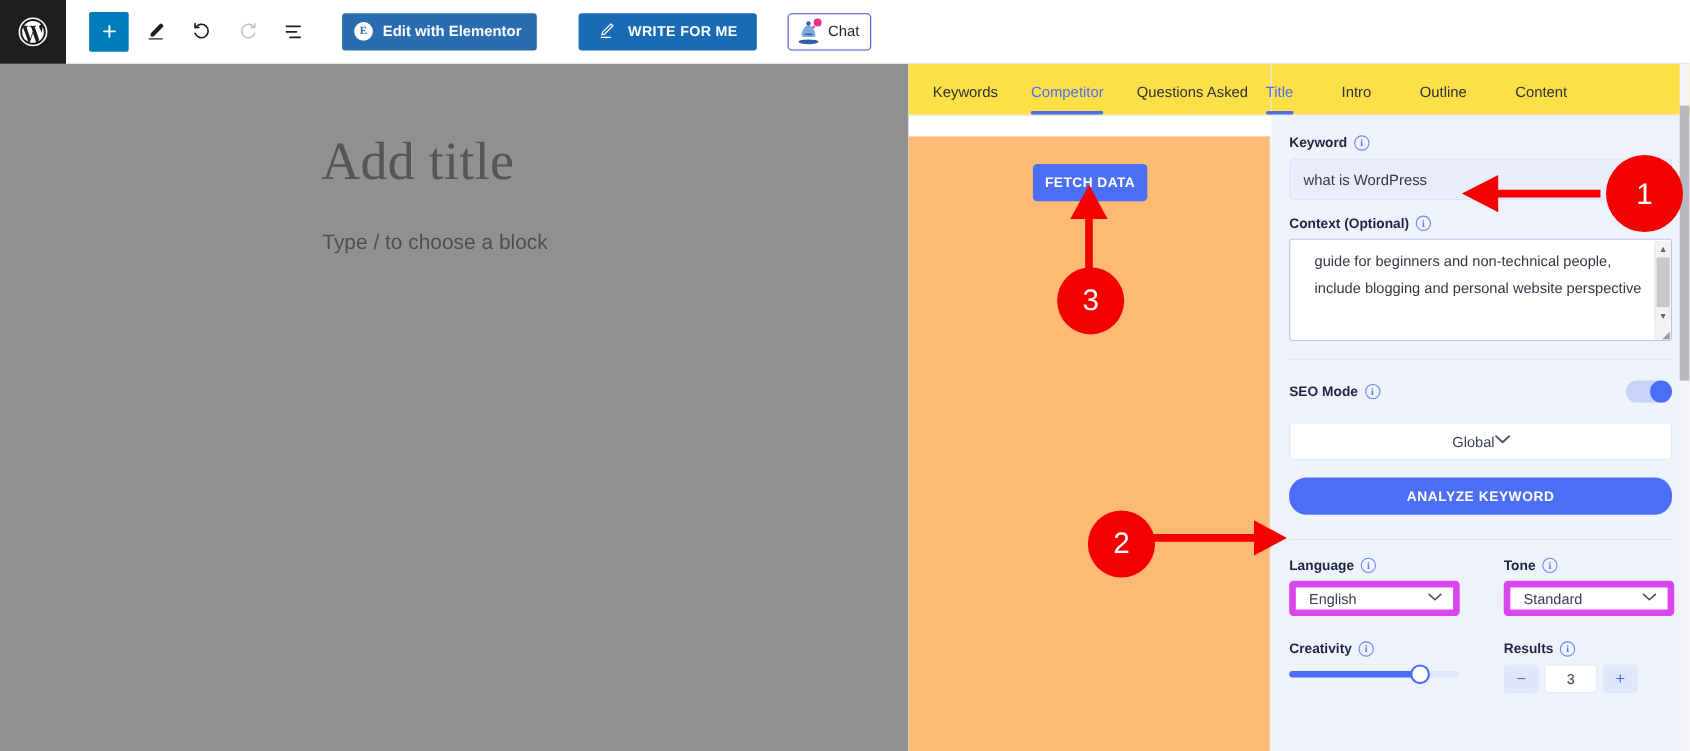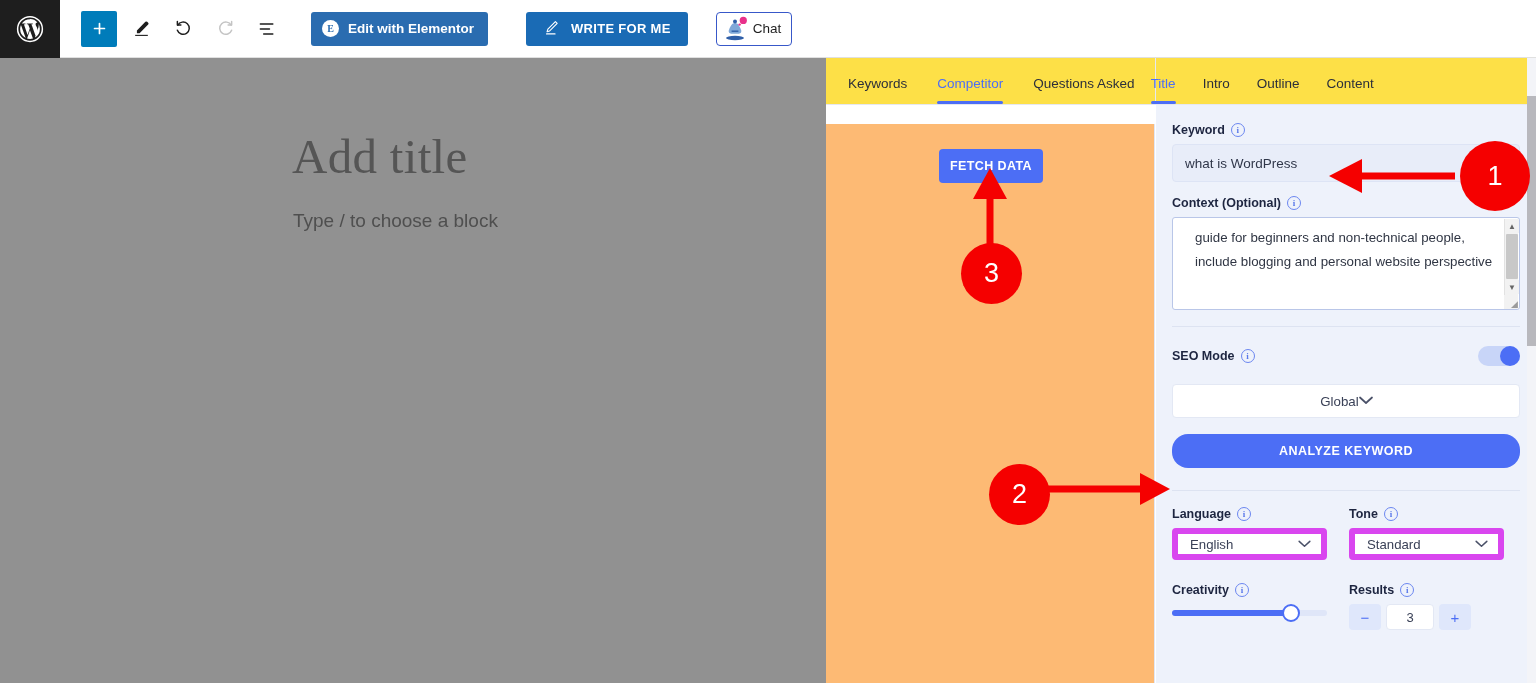--- a/index.html
+++ b/index.html
@@ -74,21 +74,21 @@
   .chat-lamp { position: relative; width: 26px; height: 26px; flex: 0 0 26px; }
 
   
   .editor-canvas {
     position: absolute; top: 58px; left: 0;
     width: 826px; height: 625px;
     background: #919191;
     overflow: hidden;
   }
   .add-title {
-    position: absolute; left: 292px; top: 70px;
+    position: absolute; left: 292px; top: 60px;
     font-family: "Liberation Serif", serif;
     font-size: 49px; color: #555555;
     letter-spacing: .3px;
   }
   .type-block {
     position: absolute; left: 293px; top: 152px;
     font-size: 19px; color: #4f4f4f;
   }
 
   
@@ -128,21 +128,21 @@
   }
   .tabs-left {
     display: flex; align-items: flex-end; gap: 30px;
     padding-left: 22px; height: 47px;
   }
   .tab-divider {
     position: absolute; left: 329px; top: 0;
     width: 1px; height: 47px; background: #e6e8f0;
   }
   .tabs-right {
-    display: flex; align-items: flex-end; gap: 27px;
+    display: flex; align-items: flex-end; gap: 44px;
     padding-left: 16px; height: 47px;
   }
   .tab {
     position: relative;
     font-size: 13.5px; color: #2c2f3a;
     padding-bottom: 13px; cursor: pointer;
     white-space: nowrap;
   }
   .tab.active { color: #4c6ef5; font-weight: 500; }
   .tab.active::after {
@@ -259,21 +259,21 @@
     font-size: 13.3px; color: #3a4157; cursor: pointer;
   }
   .chev { color: #4a5168; font-size: 11px; }
   .analyze-btn {
     width: 348px; height: 34px;
     background: #4c6ef5; color: #fff;
     border-radius: 16px; cursor: pointer;
     display: flex; align-items: center; justify-content: center;
     font-size: 12.5px; font-weight: 700; letter-spacing: .5px;
   }
-  .two-col { display: flex; gap: 22px; width: 348px; }
+  .two-col { display: flex; gap: 40px; width: 348px; }
   .col { width: 155px; }
   .select-sm {
     width: 155px; height: 32px;
     background: #fff; border: 6px solid #d946ef; border-radius: 4px;
     display: flex; align-items: center; justify-content: space-between;
     padding: 0 10px 0 12px;
     font-size: 13.2px; color: #3a4157; cursor: pointer;
   }
   .slider {
     position: relative; width: 155px; height: 6px;

